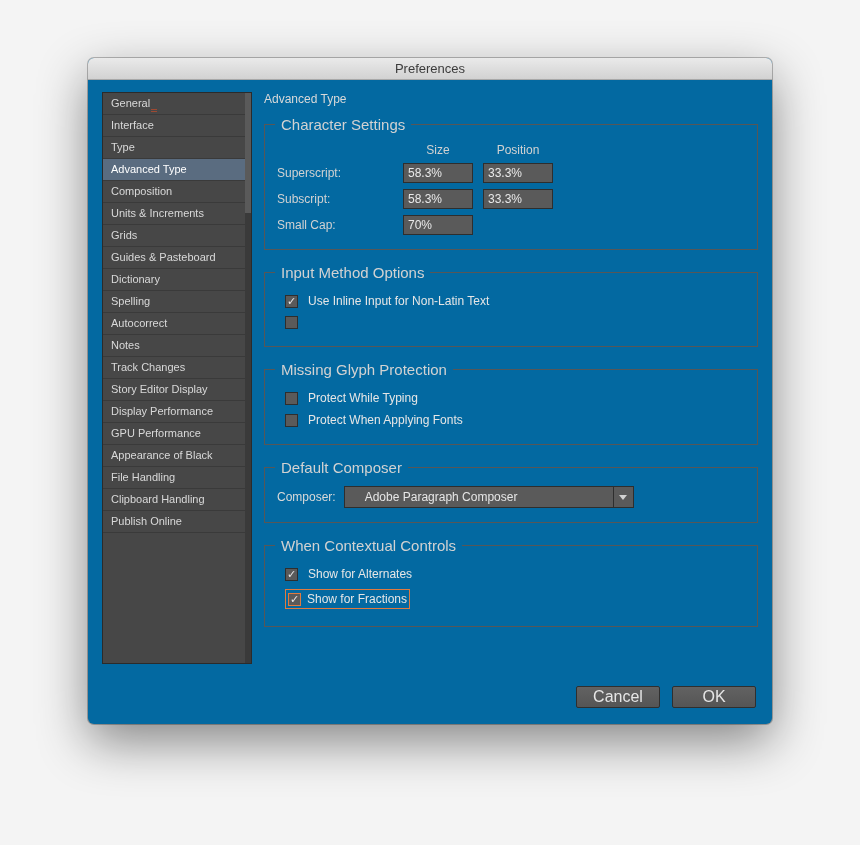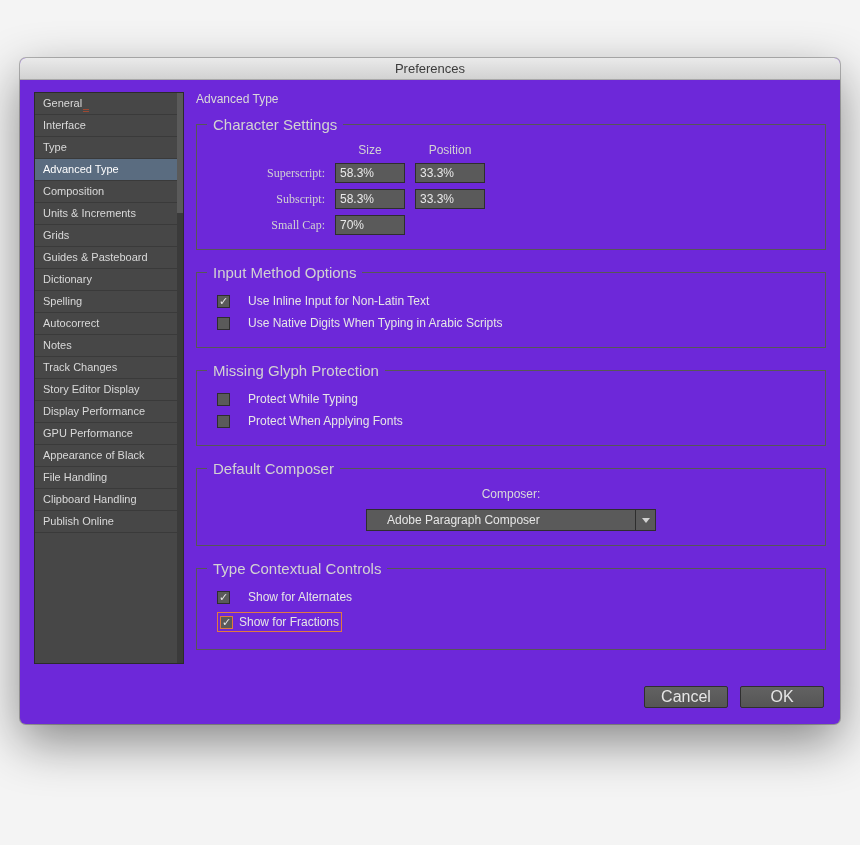--- a/index.html
+++ b/index.html
@@ -11,22 +11,22 @@
     background: #f4f4f4;
     font-family: "Lucida Grande", "Segoe UI", sans-serif;
     font-size: 12px;
     color: #d9d9d9;
     display: flex;
     align-items: flex-start;
     justify-content: center;
   }
   .window {
     margin-top: 58px;
-    width: 820px;
-    background: #6d28d9;
+    width: 684px;
+    background: #0369a1;
     border-radius: 6px;
     box-shadow: 0 18px 50px rgba(0,0,0,0.45), 0 0 0 1px rgba(0,0,0,0.25);
     overflow: hidden;
   }
   .titlebar {
     background: linear-gradient(#eaeaea, #d2d2d2);
     border-bottom: 1px solid #a8a8a8;
     height: 22px;
     line-height: 22px;
     text-align: center;
@@ -116,37 +116,36 @@
     column-gap: 10px;
     row-gap: 6px;
     align-items: center;
   }
   .hdr {
     text-align: center;
     color: #d2d2d2;
     font-size: 12px;
   }
   .rowlabel {
-    text-align: right;
+    text-align: left;
     color: #d2d2d2;
-    font-family: Liberation Serif, serif;
   }
   input.field {
     background: #5a5a5a;
     border: 1px solid #2e2e2e;
     color: #e9e9e9;
     height: 20px;
     padding: 0 4px;
     font-size: 12px;
     width: 100%;
   }
   .checkrow {
     display: flex;
     align-items: center;
-    gap: 18px;
+    gap: 10px;
     margin: 3px 0;
     padding-left: 8px;
   }
   .checkbox {
     width: 13px;
     height: 13px;
     border: 1px solid #2e2e2e;
     background: #5a5a5a;
     display: inline-flex;
     align-items: center;
@@ -163,21 +162,20 @@
     outline: 1px solid #e07a3f;
     outline-offset: -1px;
   }
   .checklabel {
     color: #e6e6e6;
   }
   .selectrow {
     display: flex;
     align-items: center;
     gap: 8px;
-    flex-direction: column;
   }
   .select {
     background: #5a5a5a;
     border: 1px solid #2e2e2e;
     height: 22px;
     display: flex;
     align-items: center;
     width: 290px;
     cursor: default;
   }
@@ -289,21 +287,20 @@
       </fieldset>
 
       <fieldset class="group">
         <legend>Input Method Options</legend>
         <div class="checkrow">
           <span class="checkbox checked"></span>
           <span class="checklabel">Use Inline Input for Non-Latin Text</span>
         </div>
         <div class="checkrow" style="margin-top:8px;">
           <span class="checkbox"></span>
-          <span class="checklabel">Use Native Digits When Typing in Arabic Scripts</span>
         </div>
       </fieldset>
 
       <fieldset class="group">
         <legend>Missing Glyph Protection</legend>
         <div class="checkrow">
           <span class="checkbox"></span>
           <span class="checklabel">Protect While Typing</span>
         </div>
         <div class="checkrow" style="margin-top:8px;">
@@ -319,21 +316,21 @@
           <div class="select">
             <span class="value">Adobe Paragraph Composer</span>
             <span class="arrowbox">
                 <span class="arrow"></span>
               </span>
           </div>
         </div>
       </fieldset>
 
       <fieldset class="group">
-        <legend>Type Contextual Controls</legend>
+        <legend>When Contextual Controls</legend>
         <div class="checkrow">
           <span class="checkbox checked"></span>
           <span class="checklabel">Show for Alternates</span>
         </div>
         <div class="checkrow" style="margin-top:8px;">
           <span class="highlight-box">
             <span class="checkbox checked highlight"></span>
             <span class="checklabel">Show for Fractions</span>
           </span>
         </div>

